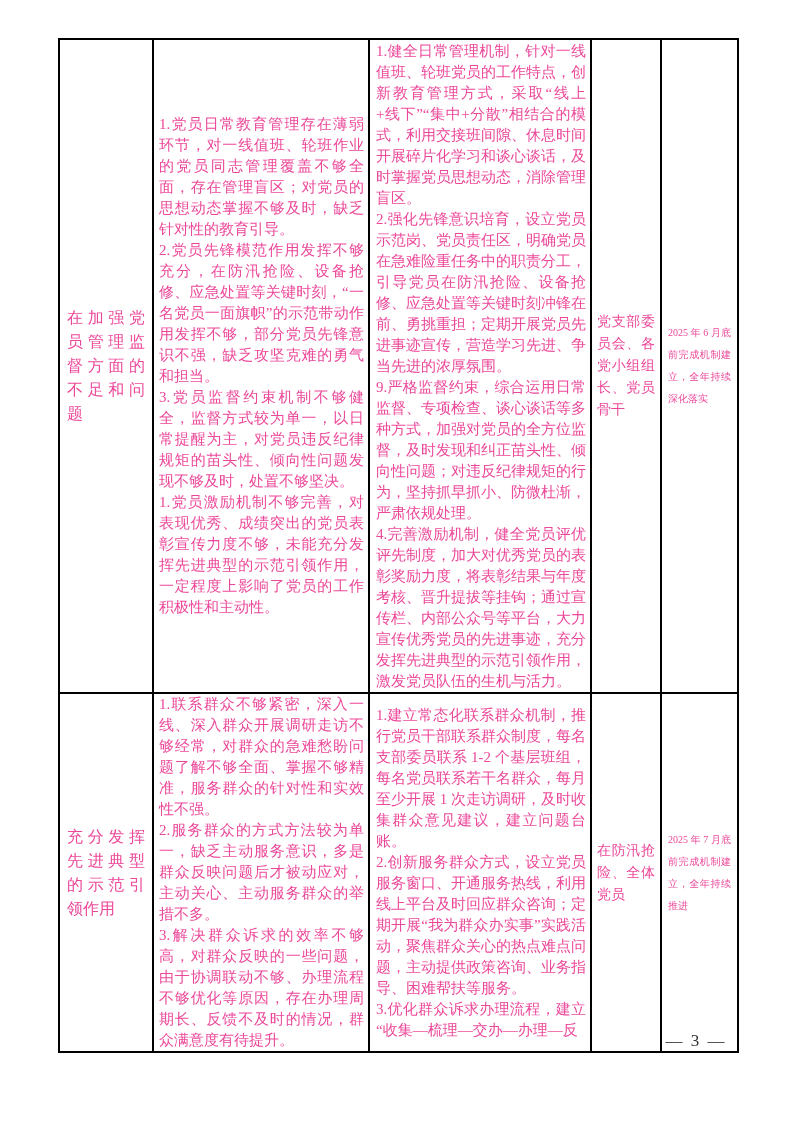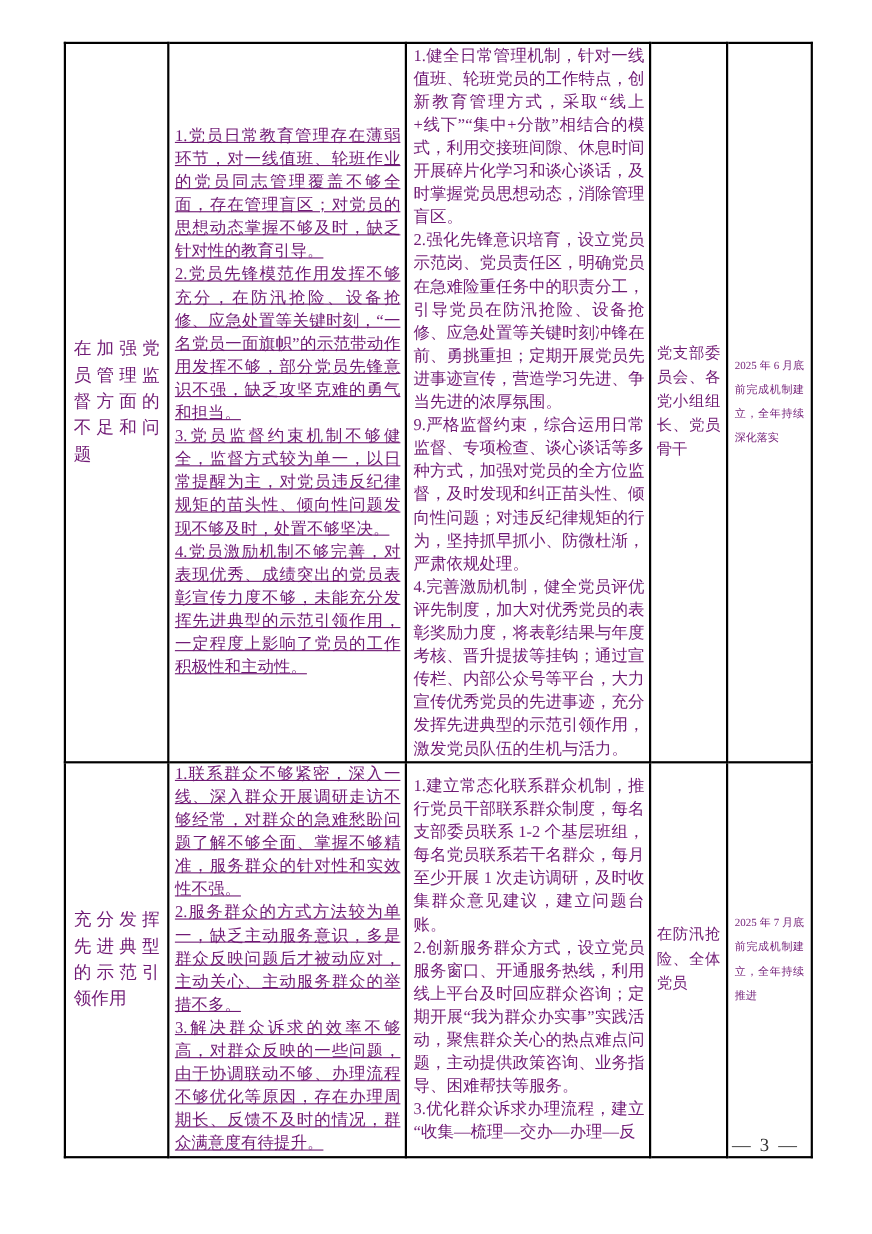--- a/index.html
+++ b/index.html
@@ -19,36 +19,35 @@
     position: absolute;
     left: 58px;
     top: 38px;
     width: 679px;
     border-collapse: collapse;
     table-layout: fixed;
   }
   table.rect-table td {
     border: 2px solid #000;
     vertical-align: middle;
-    color: #701a75;
+    color: #ec4899;
   }
 
   tr.row-1 { height: 654px; }
   tr.row-2 { height: 326px; }
 
   td.cell-category {
     text-align: justify;
     text-justify: inter-character;
     font-size: 16px;
     line-height: 24px;
     padding: 0 7px;
   }
   td.cell-problems {
     padding: 0 4px 0 5px;
-    text-decoration: underline;
   }
   td.cell-measures {
     padding: 0 4px 0 6px;
   }
   td.cell-problems p, td.cell-measures p {
     font-size: 15px;
     line-height: 21px;
     text-align: justify;
     text-justify: inter-character;
   }
@@ -91,21 +90,21 @@
       <col style="width:70px">
       <col style="width:77px">
     </colgroup>
     <tbody>
       <tr class="row-1">
         <td class="cell-category">在加强党员管理监督方面的不足和问题</td>
         <td class="cell-problems">
           <p>1.党员日常教育管理存在薄弱环节，对一线值班、轮班作业的党员同志管理覆盖不够全面，存在管理盲区；对党员的思想动态掌握不够及时，缺乏针对性的教育引导。</p>
           <p>2.党员先锋模范作用发挥不够充分，在防汛抢险、设备抢修、应急处置等关键时刻，“一名党员一面旗帜”的示范带动作用发挥不够，部分党员先锋意识不强，缺乏攻坚克难的勇气和担当。</p>
           <p>3.党员监督约束机制不够健全，监督方式较为单一，以日常提醒为主，对党员违反纪律规矩的苗头性、倾向性问题发现不够及时，处置不够坚决。</p>
-          <p>4.党员激励机制不够完善，对表现优秀、成绩突出的党员表彰宣传力度不够，未能充分发挥先进典型的示范引领作用，一定程度上影响了党员的工作积极性和主动性。</p>
+          <p>1.党员激励机制不够完善，对表现优秀、成绩突出的党员表彰宣传力度不够，未能充分发挥先进典型的示范引领作用，一定程度上影响了党员的工作积极性和主动性。</p>
         </td>
         <td class="cell-measures">
           <p>1.健全日常管理机制，针对一线值班、轮班党员的工作特点，创新教育管理方式，采取“线上+线下”“集中+分散”相结合的模式，利用交接班间隙、休息时间开展碎片化学习和谈心谈话，及时掌握党员思想动态，消除管理盲区。</p>
           <p>2.强化先锋意识培育，设立党员示范岗、党员责任区，明确党员在急难险重任务中的职责分工，引导党员在防汛抢险、设备抢修、应急处置等关键时刻冲锋在前、勇挑重担；定期开展党员先进事迹宣传，营造学习先进、争当先进的浓厚氛围。</p>
           <p>9.严格监督约束，综合运用日常监督、专项检查、谈心谈话等多种方式，加强对党员的全方位监督，及时发现和纠正苗头性、倾向性问题；对违反纪律规矩的行为，坚持抓早抓小、防微杜渐，严肃依规处理。</p>
           <p>4.完善激励机制，健全党员评优评先制度，加大对优秀党员的表彰奖励力度，将表彰结果与年度考核、晋升提拔等挂钩；通过宣传栏、内部公众号等平台，大力宣传优秀党员的先进事迹，充分发挥先进典型的示范引领作用，激发党员队伍的生机与活力。</p>
         </td>
         <td class="cell-responsible">党支部委员会、各党小组组长、党员骨干</td>
         <td class="cell-deadline">2025 年 6 月底前完成机制建立，全年持续深化落实</td>
       </tr>

